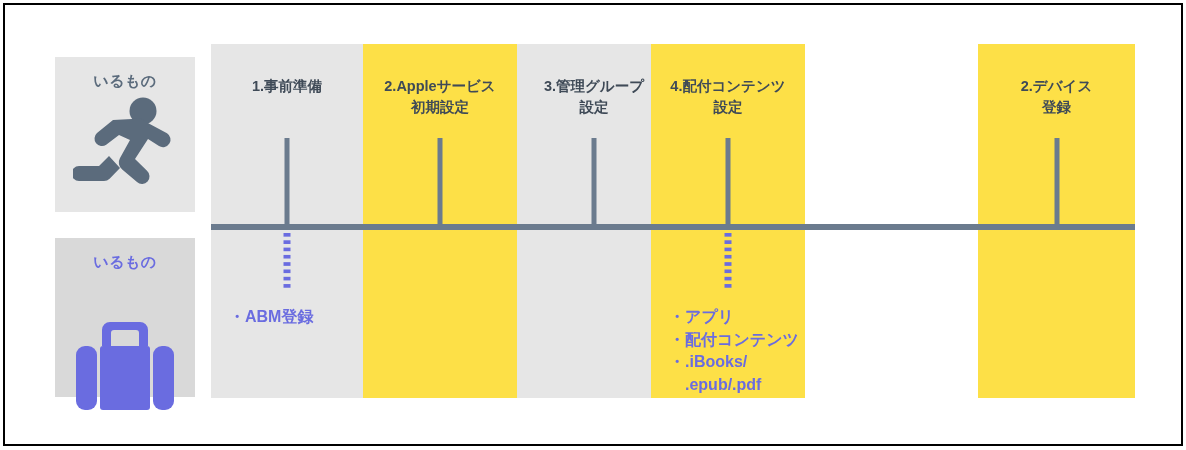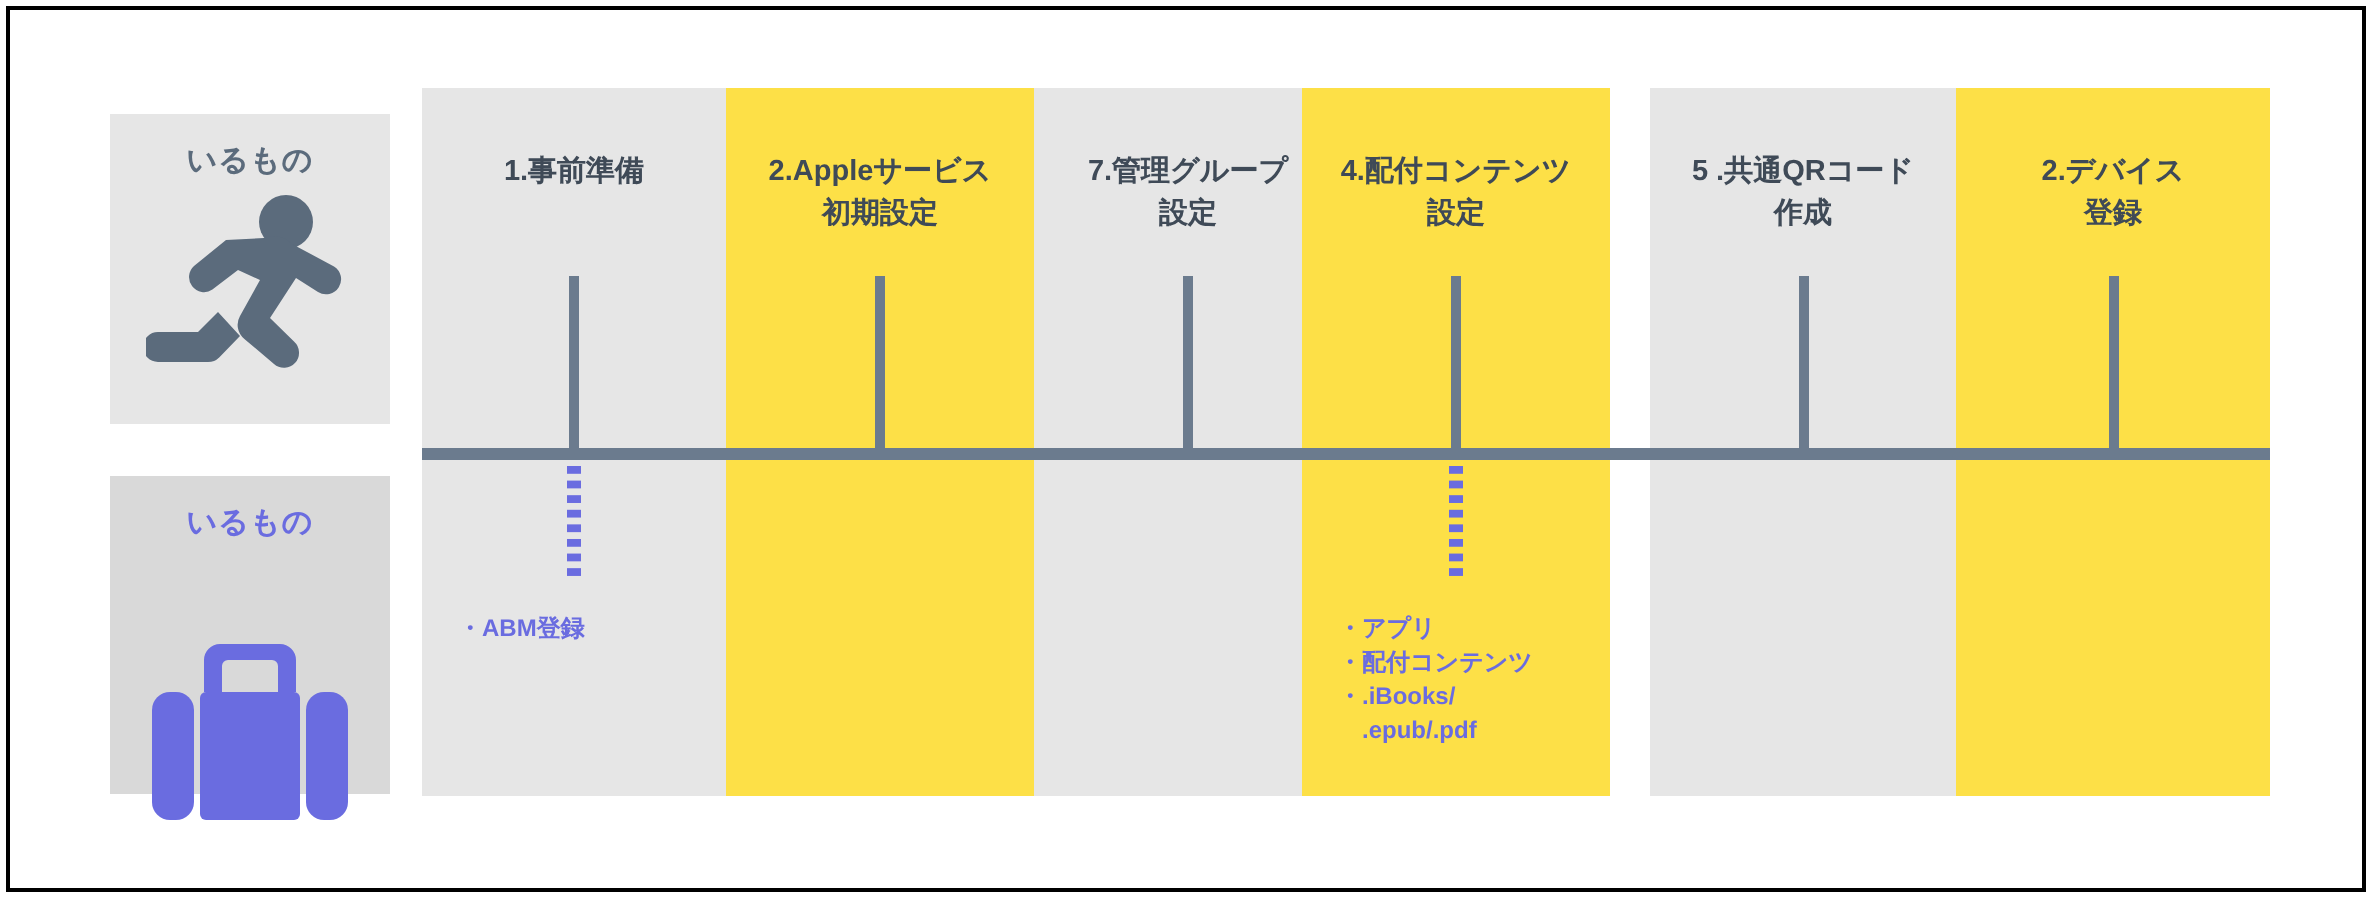--- a/index.html
+++ b/index.html
@@ -121,21 +121,21 @@
     background-size: 7px 7.3px;
     background-repeat: repeat-y;
   }
 
   
   .col-items {
     position: absolute;
     top: 262px;
     left: 18px;
     right: 6px;
-    font-size: 12px;
+    font-size: 16px;
     font-weight: bold;
     color: #6a6ce0;
     line-height: 1.42;
     white-space: pre-line;
   }
 
   
   #timeline-bar {
     position: absolute;
     left: 211px;
@@ -188,43 +188,37 @@
     </div>
 
     <div class="col dark" style="left:152px;width:154px;">
       <div class="col-title">2.Appleサービス
 初期設定</div>
       <div class="tick" style="left:77px;"></div>
       <div class="col-items"></div>
     </div>
 
     <div class="col light" style="left:306px;width:154px;">
-      <div class="col-title">7.管理グループ
+      <div class="col-title">3.管理グループ
 設定</div>
       <div class="tick" style="left:77px;"></div>
       <div class="col-items"></div>
     </div>
 
     <div class="col dark" style="left:440px;width:154px;">
       <div class="col-title">4.配付コンテンツ
 設定</div>
       <div class="tick" style="left:77px;"></div>
       <div class="dotted" style="left:77px;"></div>
       <div class="col-items">・アプリ
 ・配付コンテンツ
 ・.iBooks/
 　.epub/.pdf</div>
     </div>
 
-    <div class="col light" style="left:614px;width:153px;">
-      <div class="col-title">5 .共通QRコード
-作成</div>
-      <div class="tick" style="left:77px;"></div>
-      <div class="col-items"></div>
-    </div>
 
     <div class="col dark" style="left:767px;width:157px;">
       <div class="col-title">2.デバイス
 登録</div>
       <div class="tick" style="left:79px;"></div>
       <div class="col-items"></div>
     </div>
 
   </div>
 

